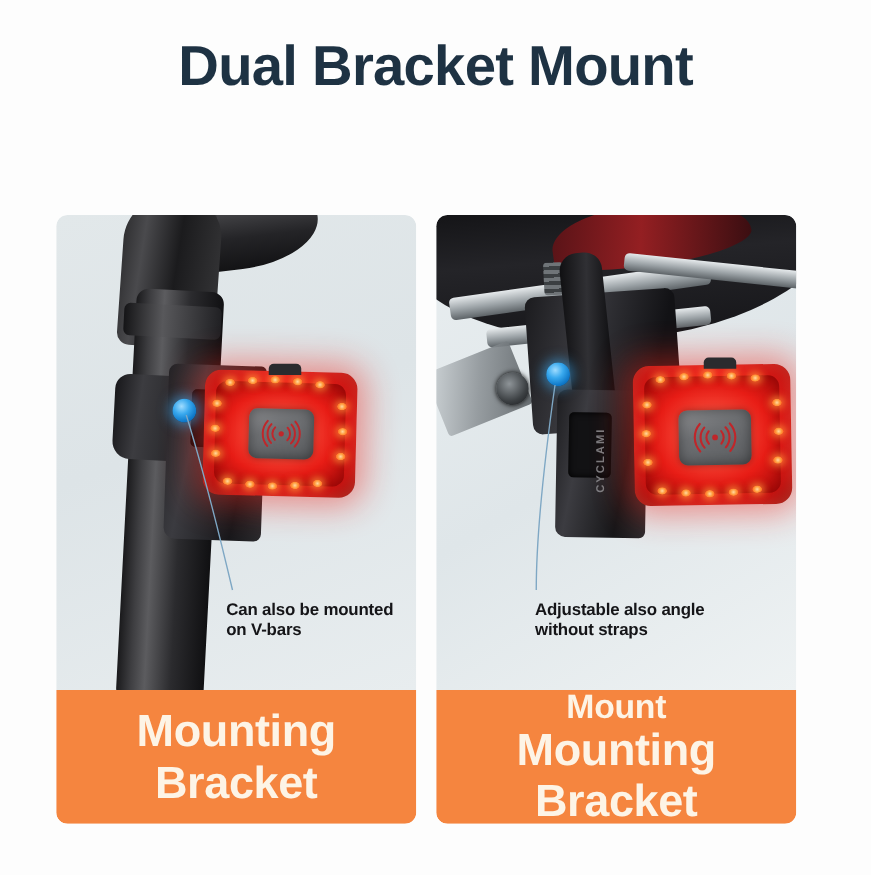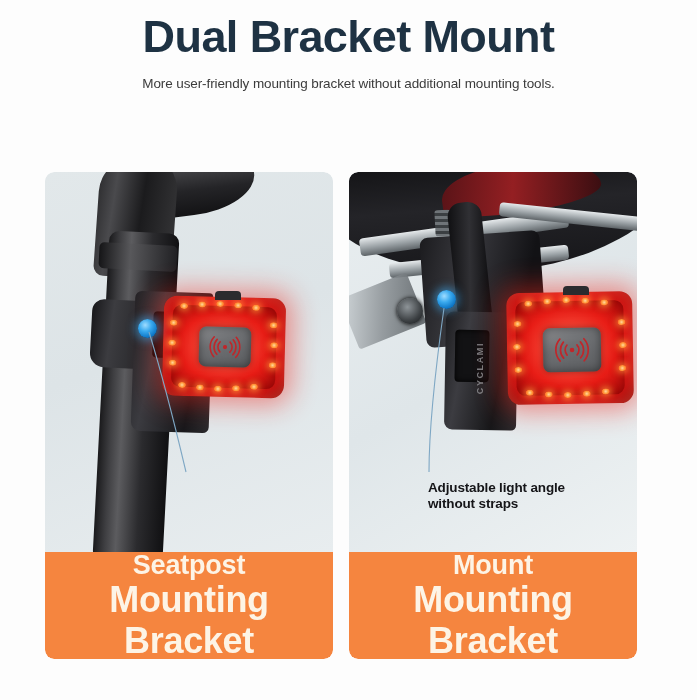--- a/index.html
+++ b/index.html
@@ -7,21 +7,21 @@
     width: 697px; height: 700px;
     background: #fdfdfd;
     font-family: "Liberation Sans", sans-serif;
     overflow: hidden;
   }
   .page { position: relative; width: 697px; height: 700px; background: #fdfdfd; }
 
   
   .header { position: absolute; top: 0; left: 0; width: 697px; text-align: center; }
   .title {
-    margin-top: 12px;
+    margin-top: 28px;
     font-size: 45px;
     font-weight: 700;
     color: #1e3243;
     letter-spacing: -0.6px;
     font-stretch: condensed;
     font-family: "Liberation Sans Narrow", "Liberation Sans", sans-serif;
     line-height: 1.1;
   }
   .subtitle {
     margin-top: 14px;
@@ -228,21 +228,20 @@
     letter-spacing: -0.3px;
   }
 </style>
 </head>
 <body>
 
 <div class="page">
 
   <div class="header">
     <div class="title">Dual Bracket Mount</div>
-    <div class="subtitle">More user-friendly mounting bracket without additional mounting tools.</div>
   </div>
 
   <div class="panels">
 
     <div class="card">
 
       <div class="photo photo-left">
 
         <div class="saddle-clamp"></div>
         <div class="clamp-bolt"></div>
@@ -288,24 +287,27 @@
           </div>
         </div>
         <div class="light-nub" style="left:170px;top:119px"></div>
 
         <div class="led-blue led-left"></div>
 
         <svg class="leader" width="288" height="380" style="left:0;top:0">
           <path d="M104 160 C 118 205, 132 262, 141 300"></path>
         </svg>
 
+        <div class="callout callout-left">
+          <div>Can also be mounted</div>
+          <div>on V-bars</div>
+        </div>
       </div>
 
       <div class="banner">
-        <div class="banner-line1">Seatpost</div>
         <div class="banner-line2">Mounting Bracket</div>
       </div>
     </div>
 
     <div class="card">
 
       <div class="photo photo-right">
 
         <div class="saddle-shell"></div>
         <div class="saddle-red"></div>
@@ -358,21 +360,21 @@
         </div>
         <div class="light-nub" style="left:214px;top:114px"></div>
 
         <div class="led-blue led-right"></div>
 
         <svg class="leader" width="288" height="380" style="left:0;top:0">
           <path d="M95 136 C 86 200, 80 262, 80 300"></path>
         </svg>
 
         <div class="callout callout-right">
-          <div>Adjustable light angle</div>
+          <div>Adjustable also angle</div>
           <div>without straps</div>
         </div>
       </div>
 
       <div class="banner">
         <div class="banner-line1">Mount</div>
         <div class="banner-line2">Mounting Bracket</div>
       </div>
     </div>
 

